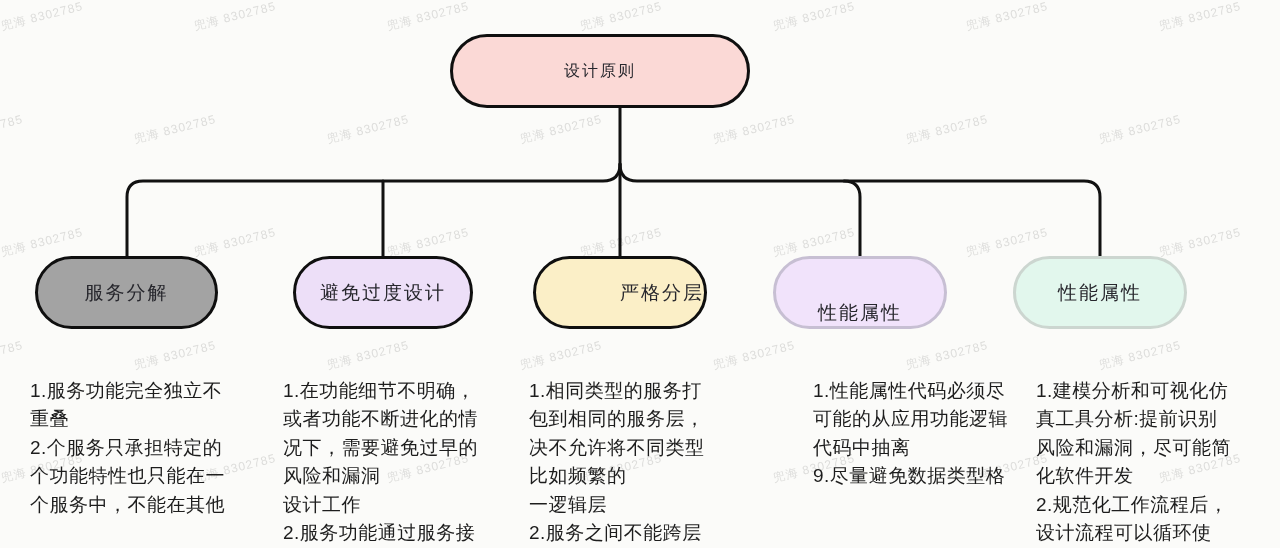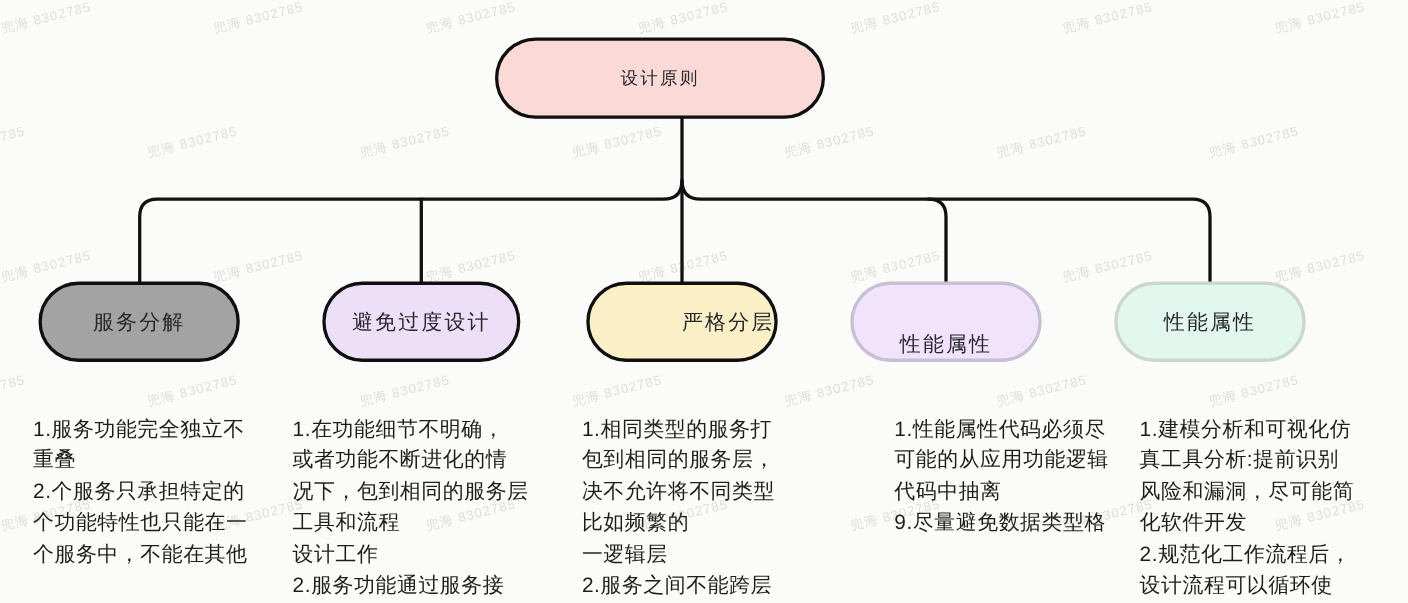--- a/index.html
+++ b/index.html
@@ -33,21 +33,21 @@
   .n3{left:533px;width:174px;justify-content:flex-end;}
   .n4{left:773px;width:174px;}
   .n5{left:1013px;width:174px;}
   
   .notes{
     position:absolute;top:377px;z-index:2;width:252px;
     font-size:19px;line-height:28.4px;color:#1d1d1d;
     letter-spacing:0.5px;white-space:nowrap;
   }
   .c1{left:30px;}
-  .c2{left:266px;}
+  .c2{left:283px;}
   .c3{left:529px;}
   .c4{left:773px;margin-left:40px;}
   .c5{left:1036px;}
   .note-line{height:28.4px;}
 </style>
 </head>
 <body>
 
 <div class="canvas">
 
@@ -122,22 +122,22 @@
     <div class="note-line">1.服务功能完全独立不</div>
     <div class="note-line">重叠</div>
     <div class="note-line">2.个服务只承担特定的</div>
     <div class="note-line">个功能特性也只能在一</div>
     <div class="note-line">个服务中，不能在其他</div>
   </div>
 
   <div class="notes c2">
     <div class="note-line">1.在功能细节不明确，</div>
     <div class="note-line">或者功能不断进化的情</div>
-    <div class="note-line">况下，包到相同的服务层</div>
-    <div class="note-line">工具和流程</div>
+    <div class="note-line">况下，需要避免过早的</div>
+    <div class="note-line">风险和漏洞</div>
     <div class="note-line">设计工作</div>
     <div class="note-line">2.服务功能通过服务接</div>
   </div>
 
   <div class="notes c3">
     <div class="note-line">1.相同类型的服务打</div>
     <div class="note-line">包到相同的服务层，</div>
     <div class="note-line">决不允许将不同类型</div>
     <div class="note-line">比如频繁的</div>
     <div class="note-line">一逻辑层</div>

